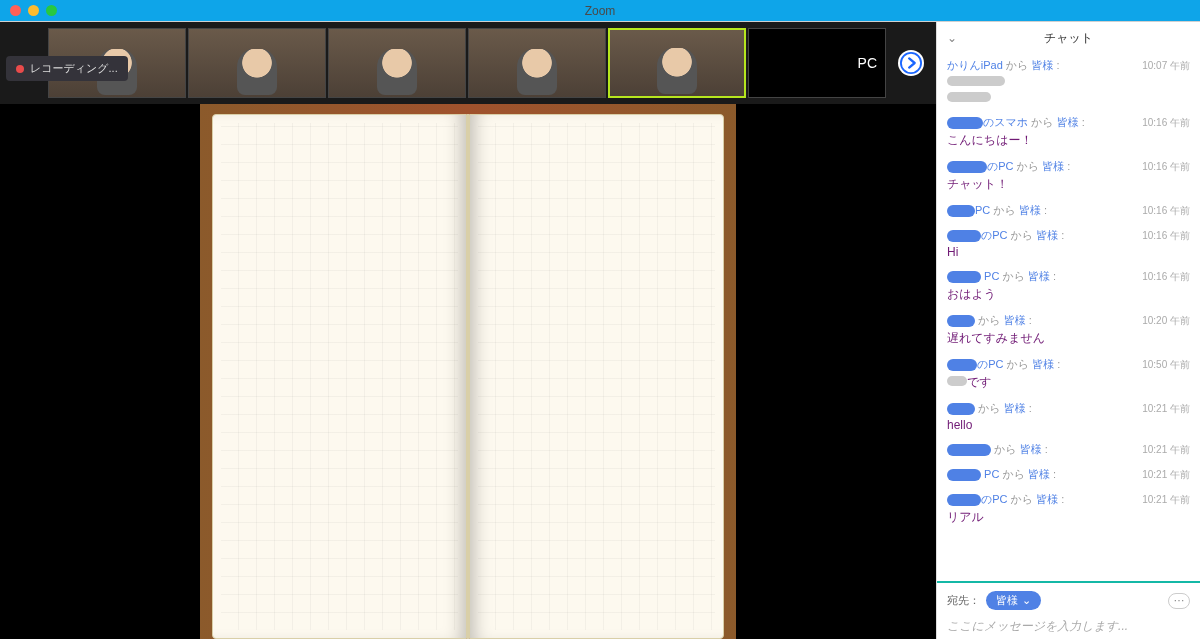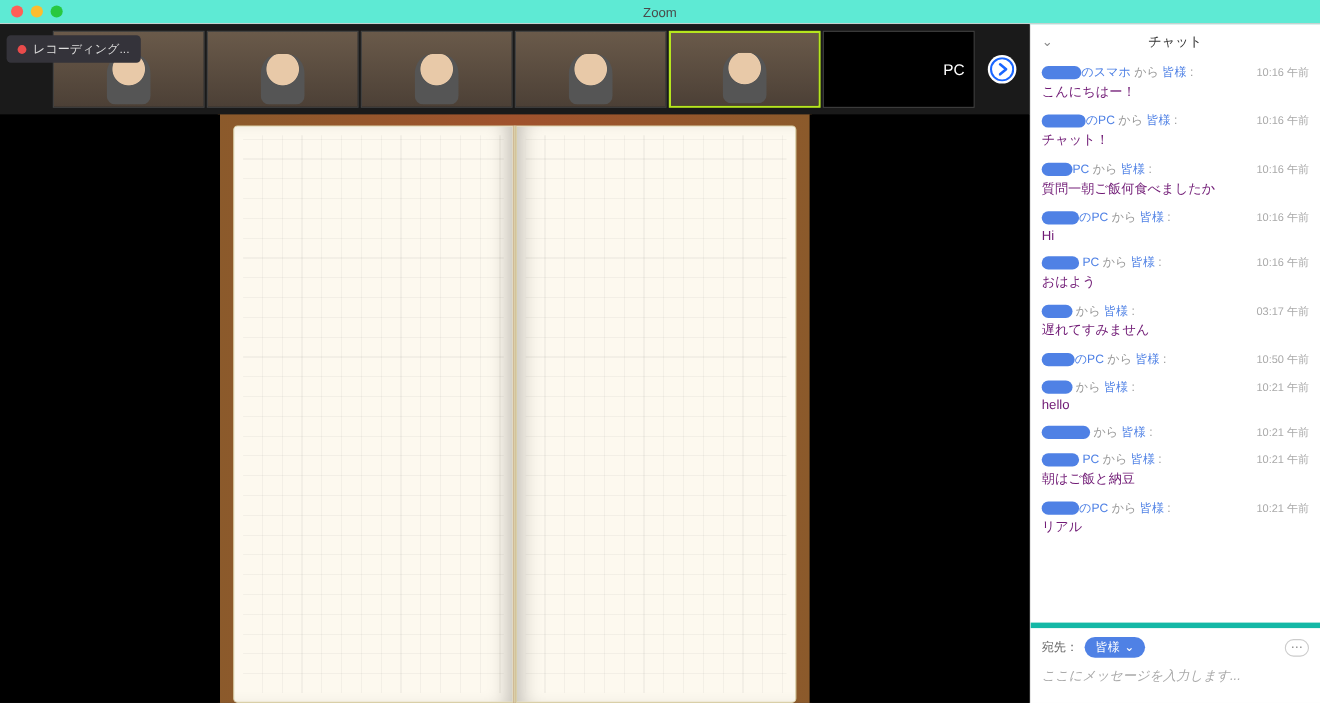--- a/index.html
+++ b/index.html
@@ -1,17 +1,17 @@
 <!DOCTYPE html>
 <html><head>
 <meta charset="utf-8">
 <style>
   * { box-sizing: border-box; margin: 0; padding: 0; }
   html, body { width: 1200px; height: 639px; font-family: -apple-system, "Helvetica Neue", Arial, sans-serif; overflow: hidden; background: #f5f5f5; }
-  .titlebar { height: 22px; background: #5eead4; display: flex; align-items: center; position: relative; border-bottom: 1px solid #d0d0d0; }
+  .titlebar { height: 22px; background: #0ea5e9; display: flex; align-items: center; position: relative; border-bottom: 1px solid #d0d0d0; }
   .traffic { display: flex; gap: 7px; padding-left: 10px; }
   .dot { width: 11px; height: 11px; border-radius: 50%; }
   .red { background: #ff5f57; } .yellow { background: #febc2e; } .green { background: #28c840; }
   .win-title { position: absolute; left: 0; right: 0; text-align: center; font-size: 12px; color: #4a4a4a; }
 
   .app { display: flex; height: 617px; }
   .main { flex: 1; background: #1a1a1a; position: relative; display: flex; flex-direction: column; }
   .gallery { height: 82px; background: #1a1a1a; display: flex; align-items: center; padding: 6px 48px 6px 48px; gap: 2px; position: relative; }
   .thumb { width: 138px; height: 70px; border: 1px solid #444; position: relative; display: flex; align-items: center; justify-content: center; font-size: 12px; color: #fff; }
   .thumb.active { border: 2px solid #b6e61e; }
@@ -26,39 +26,39 @@
   .stage { flex:1; position:relative; display:flex; justify-content:center; align-items:flex-start; }
   .notebook-wrap { width:540px; height:535px; background:linear-gradient(90deg,#8b5a2b,#a0522d,#8b5a2b); padding:10px 14px 0 14px; display:flex; }
   .page { flex:1; background:#fdf9ef; border:1px solid #d9cfa8; position:relative; }
   .page.left { border-top-left-radius:4px; border-bottom-left-radius:4px; box-shadow: inset -14px 0 18px -10px rgba(0,0,0,.25);}
   .page.right{ border-top-right-radius:4px; border-bottom-right-radius:4px; box-shadow: inset 14px 0 18px -10px rgba(0,0,0,.25);}
   .spine { width:2px; background:#d9cfa8; }
   .page::after{ content:""; position:absolute; inset:8px; background-image:repeating-linear-gradient(0deg, transparent 0 17px, rgba(0,0,0,.04) 17px 18px), repeating-linear-gradient(90deg, transparent 0 17px, rgba(0,0,0,.04) 17px 18px);}
   .black-side { position:absolute; top:0; bottom:0; background:#000; }
   .black-side.l { left:0; width:200px; } .black-side.r { right:0; width:200px; }
 
-  .rec-chip { position:absolute; top:10px; left:6px; background:#34333a; color:#ddd; font-size:11px; padding:5px 10px; border-radius:4px; display:flex; align-items:center; gap:6px; z-index:5;}
+  .rec-chip { position:absolute; top:34px; left:6px; background:#34333a; color:#ddd; font-size:11px; padding:5px 10px; border-radius:4px; display:flex; align-items:center; gap:6px; z-index:5;}
   .rec-chip .rec-dot{ width:8px;height:8px;border-radius:50%;background:#e94b4b;}
 
   
   .chat { width:264px; background:#fff; border-left:1px solid #ddd; display:flex; flex-direction:column; font-size:12px; color:#333;}
   .chat-head { height:32px; display:flex; align-items:center; justify-content:center; position:relative; }
   .chat-head .collapse{ position:absolute; left:10px; color:#888; cursor:pointer;}
   .chat-body { flex:1; overflow:hidden; padding:4px 10px 0 10px; }
   .msg { margin-bottom:10px; position:relative; }
   .msg .line1 { display:flex; justify-content:space-between; align-items:baseline; font-size:11px; }
   .msg .who { color:#4f81e5; }
   .msg .who .mask { display:inline-block; height:12px; background:#4f81e5; border-radius:6px; vertical-align:middle; }
   .msg .who .from { color:#999; }
   .msg .who .to { color:#4f81e5; }
   .msg .time { color:#aaa; font-size:10px;}
   .msg .body { font-size:12px; color:#701a75; padding-top:2px; }
   .msg .bodymask { display:inline-block; height:10px; background:#ccc; border-radius:5px; }
 
-  .chat-foot { border-top:5px solid #14b8a6; padding:8px 10px 16px 10px; }
+  .chat-foot { border-top:2px solid #14b8a6; padding:8px 10px 4px 10px; }
   .chat-foot .row1{ display:flex; align-items:center; gap:6px; font-size:11px; color:#666; position:relative;}
   .chat-foot .badge{ background:#4f81e5; color:#fff; padding:2px 10px; border-radius:10px; display:inline-flex; align-items:center; gap:4px; cursor:pointer;}
   .chat-foot .more { position:absolute; right:0; width:22px; height:16px; border:1px solid #ccc; border-radius:10px; display:flex; align-items:center; justify-content:center; color:#888; cursor:pointer;}
   .chat-foot .input{ margin-top:8px; font-size:12px; color:#aaa;font-style:italic; }
 
   .bg-room1{background:linear-gradient(180deg,#c9b08a,#a78a60);} 
   .bg-room2{background:linear-gradient(180deg,#e8ece8,#cfd4cf);} 
   .bg-room3{background:linear-gradient(180deg,#cfe0dc,#9fbdb0);} 
   .bg-room4{background:linear-gradient(180deg,#f0ece4,#d7d0c4);} 
   .bg-room5{background:linear-gradient(180deg,#e9ede4,#cfd3c8);} 
@@ -134,85 +134,92 @@
   </div>
 
   <div class="chat">
     <div class="chat-head">
       <span class="collapse">⌄</span>
       <span>チャット</span>
     </div>
     <div class="chat-body" id="chat-body">
         <div class="msg">
           <div class="line1">
+            <span class="who"><span>かりんiPad</span><span class="from"> から </span><span class="to">皆様</span><span class="from"> :</span></span>
+            <span class="time">10:07 午前</span>
+          </div>
+          <div class="body"><span class="bodymask" style="width: 58px;"></span></div>
+          <div class="body"><span class="bodymask" style="width: 44px;"></span></div>
+        </div>
+        <div class="msg">
+          <div class="line1">
             <span class="who"><span class="mask" style="width: 36px;"></span><span>のスマホ</span><span class="from"> から </span><span class="to">皆様</span><span class="from"> :</span></span>
             <span class="time">10:16 午前</span>
           </div>
           <div class="body"><span>こんにちはー！</span></div>
         </div>
         <div class="msg">
           <div class="line1">
             <span class="who"><span class="mask" style="width: 40px;"></span><span>のPC</span><span class="from"> から </span><span class="to">皆様</span><span class="from"> :</span></span>
             <span class="time">10:16 午前</span>
           </div>
           <div class="body"><span>チャット！</span></div>
         </div>
         <div class="msg">
           <div class="line1">
             <span class="who"><span class="mask" style="width: 28px;"></span><span>PC</span><span class="from"> から </span><span class="to">皆様</span><span class="from"> :</span></span>
             <span class="time">10:16 午前</span>
           </div>
-          <div class="body"><span>質問一朝ご飯何食べましたか</span></div>
         </div>
         <div class="msg">
           <div class="line1">
             <span class="who"><span class="mask" style="width: 34px;"></span><span>のPC</span><span class="from"> から </span><span class="to">皆様</span><span class="from"> :</span></span>
             <span class="time">10:16 午前</span>
           </div>
           <div class="body"><span>Hi</span></div>
         </div>
         <div class="msg">
           <div class="line1">
             <span class="who"><span class="mask" style="width: 34px;"></span><span> PC</span><span class="from"> から </span><span class="to">皆様</span><span class="from"> :</span></span>
             <span class="time">10:16 午前</span>
           </div>
           <div class="body"><span>おはよう</span></div>
         </div>
         <div class="msg">
           <div class="line1">
             <span class="who"><span class="mask" style="width: 28px;"></span><span class="from"> から </span><span class="to">皆様</span><span class="from"> :</span></span>
-            <span class="time">03:17 午前</span>
+            <span class="time">10:20 午前</span>
           </div>
           <div class="body"><span>遅れてすみません</span></div>
         </div>
         <div class="msg">
           <div class="line1">
             <span class="who"><span class="mask" style="width: 30px;"></span><span>のPC</span><span class="from"> から </span><span class="to">皆様</span><span class="from"> :</span></span>
             <span class="time">10:50 午前</span>
           </div>
+          <div class="body"><span class="bodymask" style="width: 20px;"></span><span>です</span></div>
         </div>
         <div class="msg">
           <div class="line1">
             <span class="who"><span class="mask" style="width: 28px;"></span><span class="from"> から </span><span class="to">皆様</span><span class="from"> :</span></span>
             <span class="time">10:21 午前</span>
           </div>
           <div class="body"><span>hello</span></div>
         </div>
         <div class="msg">
           <div class="line1">
             <span class="who"><span class="mask" style="width: 44px;"></span><span class="from"> から </span><span class="to">皆様</span><span class="from"> :</span></span>
             <span class="time">10:21 午前</span>
           </div>
         </div>
         <div class="msg">
           <div class="line1">
             <span class="who"><span class="mask" style="width: 34px;"></span><span> PC</span><span class="from"> から </span><span class="to">皆様</span><span class="from"> :</span></span>
             <span class="time">10:21 午前</span>
           </div>
-          <div class="body"><span>朝はご飯と納豆</span></div>
         </div>
         <div class="msg">
           <div class="line1">
             <span class="who"><span class="mask" style="width: 34px;"></span><span>のPC</span><span class="from"> から </span><span class="to">皆様</span><span class="from"> :</span></span>
             <span class="time">10:21 午前</span>
           </div>
           <div class="body"><span>リアル</span></div>
         </div>
       </div>
     <div class="chat-foot">

